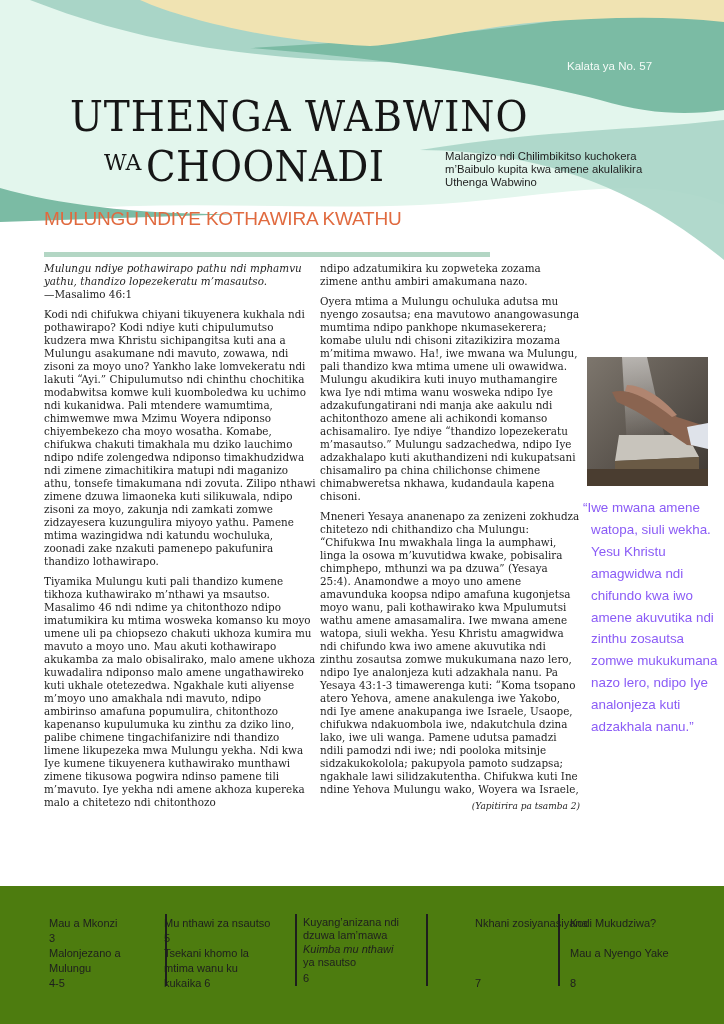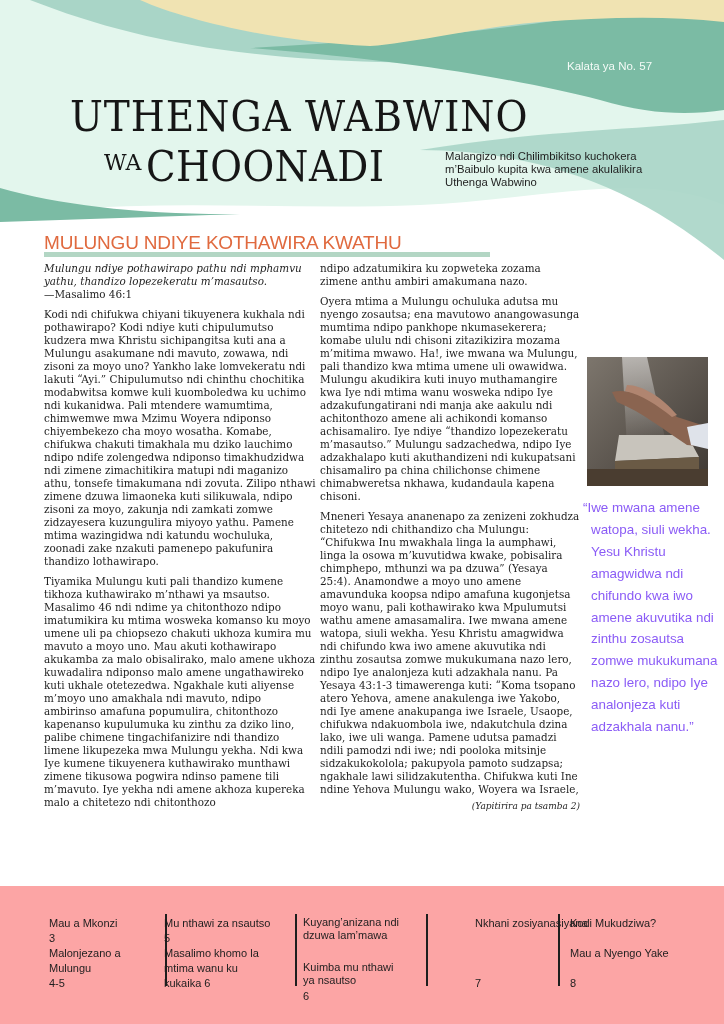--- a/index.html
+++ b/index.html
@@ -3,32 +3,32 @@
 <meta charset="utf-8">
 <style>
   html, body { margin:0; padding:0; }
   body { width:724px; height:1024px; position:relative; overflow:hidden; background:#ffffff; font-family:"DejaVu Serif", serif; color:#1e1e1e; }
   .header-bg { position:absolute; left:0; top:0; width:724px; height:260px; }
   .issue-no { position:absolute; left:567px; top:60px; font-family:"Liberation Sans", sans-serif; font-size:11.5px; color:#f4fbf7; }
   .masthead-1 { position:absolute; left:70px; top:92px; font-family:"DejaVu Serif", serif; font-size:42px; letter-spacing:1px; color:#161616; transform:scaleX(0.93); transform-origin:left top; white-space:nowrap; }
   .masthead-wa { position:absolute; left:104px; top:150px; font-family:"DejaVu Serif", serif; font-size:22px; color:#161616; }
   .masthead-2 { position:absolute; left:146px; top:141px; font-family:"DejaVu Serif", serif; font-size:43px; letter-spacing:0.5px; color:#161616; transform:scaleX(0.9); transform-origin:left top; white-space:nowrap; }
   .tagline { position:absolute; left:445px; top:150px; font-family:"Liberation Sans", sans-serif; font-size:11.3px; line-height:13px; color:#1e1e1e; width:220px; }
-  .article-title { position:absolute; left:44px; top:232px; font-family:"Liberation Sans", sans-serif; font-size:19px; color:#e06a3f; letter-spacing:-0.2px; white-space:nowrap; }
+  .article-title { position:absolute; left:44px; top:208px; font-family:"Liberation Sans", sans-serif; font-size:19px; color:#e06a3f; letter-spacing:-0.2px; white-space:nowrap; }
   .title-rule { position:absolute; left:44px; top:252px; width:446px; height:5px; background:#b3d6c4; }
   .col { position:absolute; font-family:"DejaVu Serif", serif; font-size:10.4px; line-height:13px; color:#1e1e1e; }
   .col p { margin:0 0 7px 0; }
   .col1 { left:44px; top:262px; width:272px; }
   .col2 { left:320px; top:262px; width:260px; }
   .epigraph { font-style:italic; }
   .epigraph-ref { display:block; font-style:normal; }
   .continued { text-align:right; font-style:italic; font-size:9px; margin-top:4px; }
   .photo { position:absolute; left:587px; top:357px; width:121px; height:129px; overflow:hidden; background:#5a534c; }
   .pull-quote { position:absolute; left:583px; top:497px; width:130px; font-family:"Liberation Sans", sans-serif; font-size:13.4px; line-height:21.9px; color:#8b5cf6; padding-left:8px; text-indent:-8px; }
-  .footer { position:absolute; left:0; top:886px; width:724px; height:138px; background:#fca5a5; }
+  .footer { position:absolute; left:0; top:886px; width:724px; height:138px; background:#4d7c0f; }
   .toc-col { position:absolute; top:30px; font-family:"Liberation Sans", sans-serif; font-size:11px; line-height:15px; color:#1e1e1e; }
   .toc-col .entry { display:block; }
   .toc-divider { position:absolute; top:28px; width:2px; height:72px; background:#1e1e1e; }
 </style>
 </head>
 <body>
 
 <svg class="header-bg" viewBox="0 0 724 260" preserveAspectRatio="none">
   <rect x="0" y="0" width="724" height="260" fill="#ffffff"></rect>
 
@@ -103,30 +103,30 @@
     <span class="entry">3</span>
     <span class="entry">Malonjezano a</span>
     <span class="entry">Mulungu</span>
     <span class="entry">4-5</span>
   </div>
   <div class="toc-divider" style="left:165px;"></div>
 
   <div class="toc-col" style="left:164px;width:120px;">
     <span class="entry">Mu nthawi za nsautso</span>
     <span class="entry">5</span>
-    <span class="entry">Masalimo khomo la</span>
+    <span class="entry">Tsekani khomo la</span>
     <span class="entry">mtima wanu ku</span>
     <span class="entry">kukaika  6</span>
   </div>
   <div class="toc-divider" style="left:295px;"></div>
 
   <div class="toc-col" style="left:303px;width:115px;line-height:13px;">
     <span class="entry">Kuyang’anizana ndi</span>
     <span class="entry">dzuwa lam’mawa</span>
-    <span class="entry" style="margin-top:19px;">Kuimba mu nthawi</span>
+    <span class="entry" style="margin-top:1px;font-style:italic;">Kuimba mu nthawi</span>
     <span class="entry">ya nsautso</span>
     <span class="entry" style="margin-top:3px;">6</span>
   </div>
   <div class="toc-divider" style="left:426px;"></div>
 
   <div class="toc-col" style="left:435px;width:125px;margin-left:40px;">
     <span class="entry">Nkhani zosiyanasiyana</span>
     <span class="entry" style="height:45px;"></span>
     <span class="entry">7</span>
   </div>

